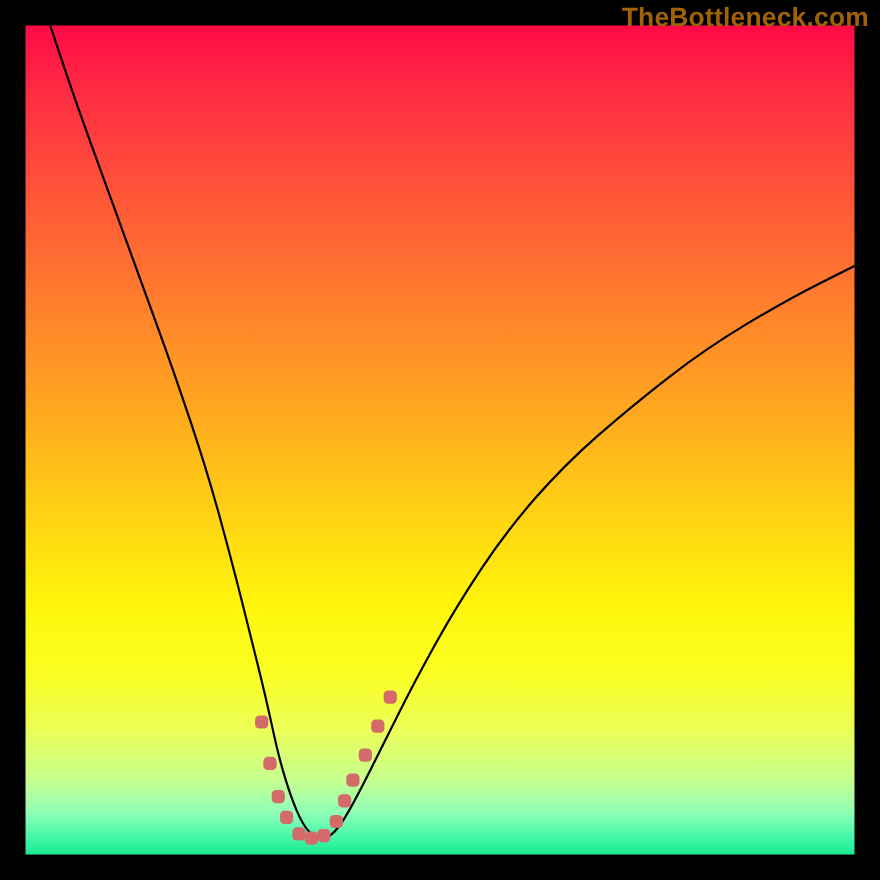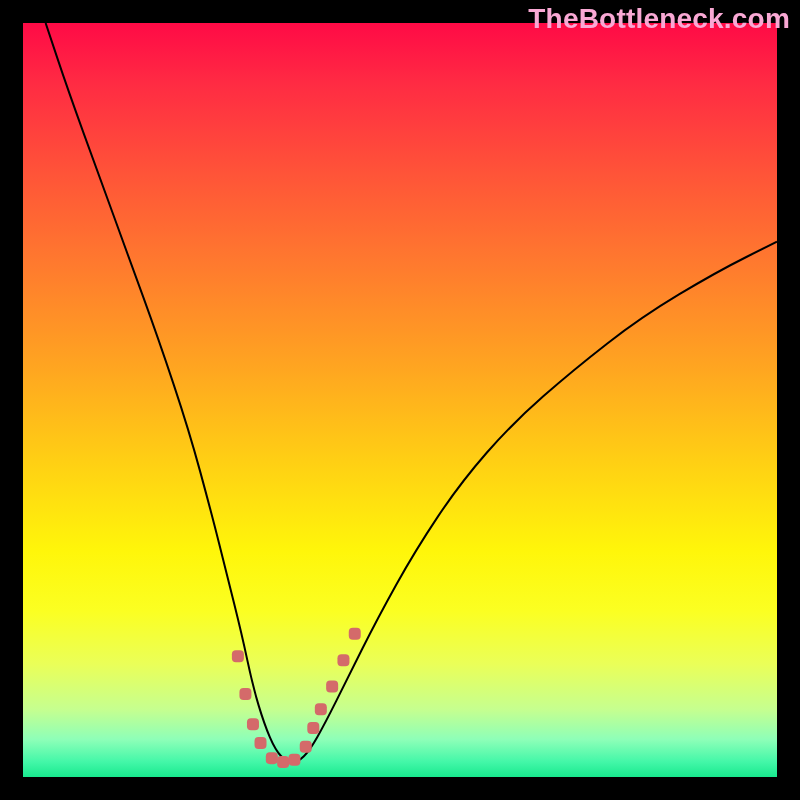--- a/index.html
+++ b/index.html
@@ -45,23 +45,23 @@
     );
   }
   .curve {
     position: absolute;
     inset: 0;
   }
   .watermark {
     position: absolute;
     top: 3px;
     right: 10px;
-    font-size: 28px;
+    font-size: 24px;
     font-weight: 600;
-    color: #f9a8d4;
+    color: #a16207;
     letter-spacing: 0.2px;
     user-select: none;
   }
 </style>
 </head>
 <body>
 
 <div class="frame">
 
   <div class="plot-area">

